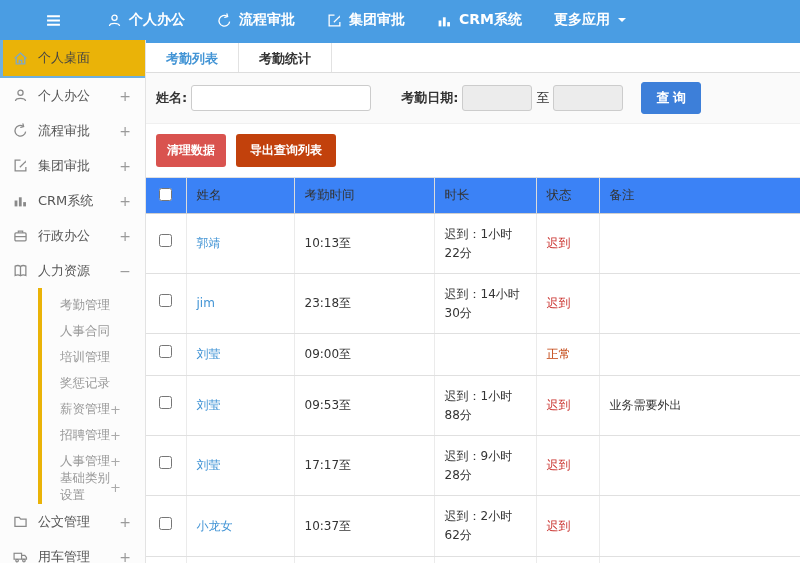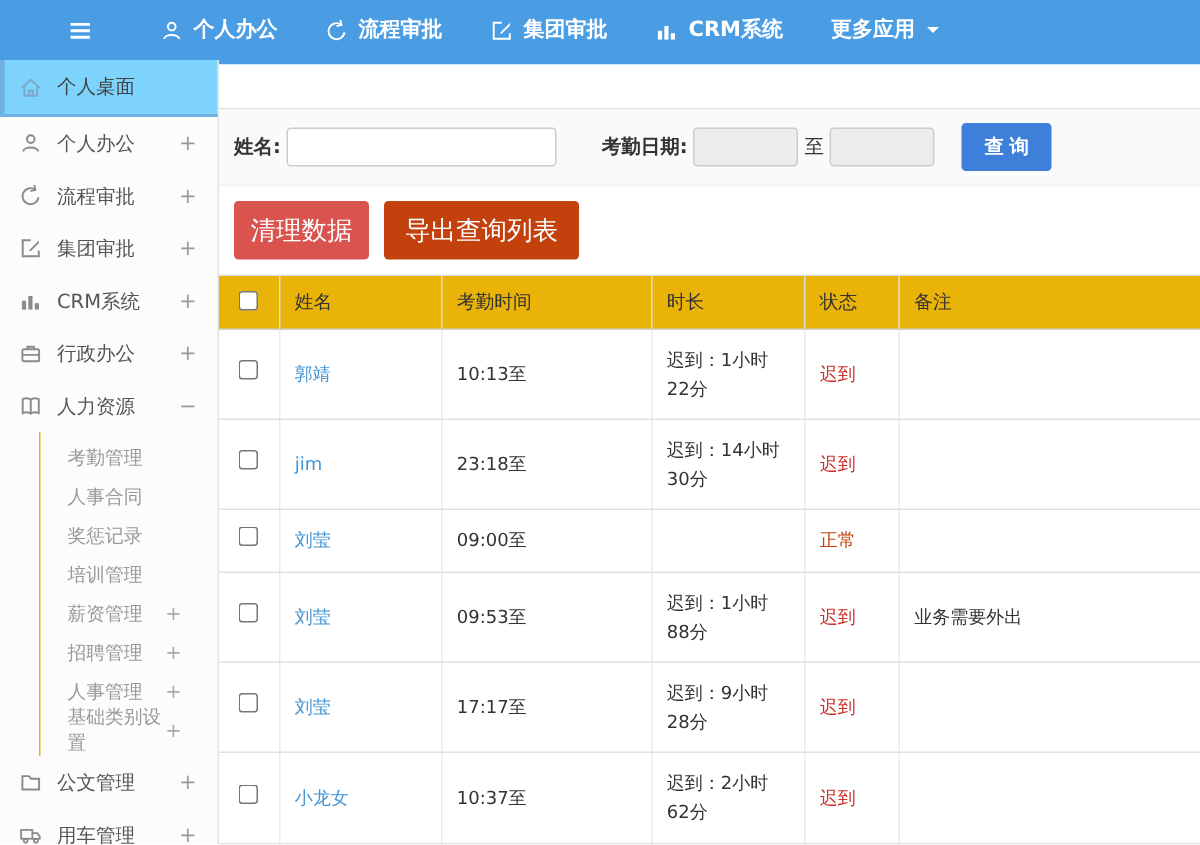--- a/index.html
+++ b/index.html
@@ -32,25 +32,25 @@
     background:#fcfcfc;border-right:1px solid #e3e3e3;
   }
   .side-item{
     display:flex;align-items:center;height:35px;padding:0 14px 0 13px;
     color:#555;cursor:pointer;font-size:13px;
   }
   .side-item .sicon{color:#8a8a8a;margin-right:10px;display:flex;}
   .side-item .slabel{flex:1;}
   .side-item .sexpand{color:#9a9a9a;font-size:14px;}
   .side-item.active{
-    height:36px;background:#7dd3fc;
+    height:36px;background:#eab308;
     border-left:3px solid #6fb0e0;padding-left:10px;
     border-bottom:2px solid #6fb0e0;color:#444;
   }
-  .submenu{border-left:1px solid #eab308;margin-left:26px;padding:4px 0;}
+  .submenu{border-left:4px solid #eab308;margin-left:38px;padding:4px 0;}
   .sub-item{
     display:flex;align-items:center;height:26px;padding:0 24px 0 18px;
     color:#999;font-size:12.5px;cursor:pointer;
   }
   .sub-item .slabel{flex:1;}
   .sub-item .sexpand{color:#aaa;font-size:13px;}
   
   .content{
     position:absolute;left:146px;right:0;top:40px;bottom:0;
     border-top:3px solid #4a9de3;background:#fff;
@@ -74,33 +74,33 @@
   .date-input{
     width:70px;height:26px;background:#ececec;border:1px solid #ccc;border-radius:3px;
     box-sizing:border-box;padding:0 6px;font-size:13px;color:#666;
   }
   .to-label{font-size:13px;color:#333;}
   .query-btn{
     margin-left:14px;background:#3d7fd9;color:#fff;border:1px solid #3d7fd9;
     border-radius:3px;padding:6px 14px;font-size:13px;font-weight:bold;cursor:pointer;
   }
   .actionbar{display:flex;gap:10px;padding:10px 10px;}
-  .btn{border:none;border-radius:3px;color:#fff;font-size:17px;font-weight:normal;cursor:pointer;}
+  .btn{border:none;border-radius:3px;color:#fff;font-size:12px;font-weight:bold;cursor:pointer;}
   .btn-danger{background:#d9534f;padding:7px 11px;}
   .btn-info{background:#c2410c;padding:8px 14px;}
   
   table{width:654px;border-collapse:collapse;table-layout:fixed;border-top:1px solid #e0e0e0;}
   col.c-check{width:40px;}
   col.c-name{width:108px;}
   col.c-time{width:140px;}
   col.c-dur{width:102px;}
   col.c-status{width:63px;}
   col.c-note{width:201px;}
   th{
-    background:#eab308;border-bottom:1px solid #cfcfcf;border-right:1px solid #dcdcdc;
+    background:#3b82f6;border-bottom:1px solid #cfcfcf;border-right:1px solid #dcdcdc;
     font-weight:normal;color:#333;text-align:left;padding:9px 10px;font-size:12.5px;
   }
   td{
     border-bottom:1px solid #e0e0e0;border-right:1px solid #ebebeb;
     padding:11px 10px;font-size:12px;color:#333;vertical-align:middle;line-height:1.55;
     overflow:hidden;
   }
   th:last-child,td:last-child{border-right:none;}
   .cell-center{text-align:center;}
   .name-link{color:#4294d5;text-decoration:none;cursor:pointer;}
@@ -244,25 +244,25 @@
   <div class="submenu">
     <div class="sub-item">
       <span class="slabel">考勤管理</span>
       <span class="sexpand"></span>
     </div>
     <div class="sub-item">
       <span class="slabel">人事合同</span>
       <span class="sexpand"></span>
     </div>
     <div class="sub-item">
+      <span class="slabel">培训管理</span>
+      <span class="sexpand"></span>
+    </div>
+    <div class="sub-item">
       <span class="slabel">奖惩记录</span>
-      <span class="sexpand"></span>
-    </div>
-    <div class="sub-item">
-      <span class="slabel">培训管理</span>
       <span class="sexpand"></span>
     </div>
     <div class="sub-item">
       <span class="slabel">薪资管理</span>
       <span class="sexpand">+</span>
     </div>
     <div class="sub-item">
       <span class="slabel">招聘管理</span>
       <span class="sexpand">+</span>
     </div>
@@ -295,20 +295,22 @@
         </svg>
     </span>
     <span class="slabel">用车管理</span>
     <span class="sexpand">+</span>
   </div>
 </aside>
 
 <main class="content">
 
   <div class="tabs">
+    <div class="tab active">考勤列表</div>
+    <div class="tab">考勤统计</div>
   </div>
 
   <div class="searchbar">
     <label class="form-label">姓名:</label>
     <input class="name-input" type="text" value="" style="">
     <label class="form-label date-label">考勤日期:</label>
     <input class="date-input" type="text" value="" style="">
     <span class="to-label">至</span>
     <input class="date-input" type="text" value="" style="">
     <button class="query-btn">查 询</button>

